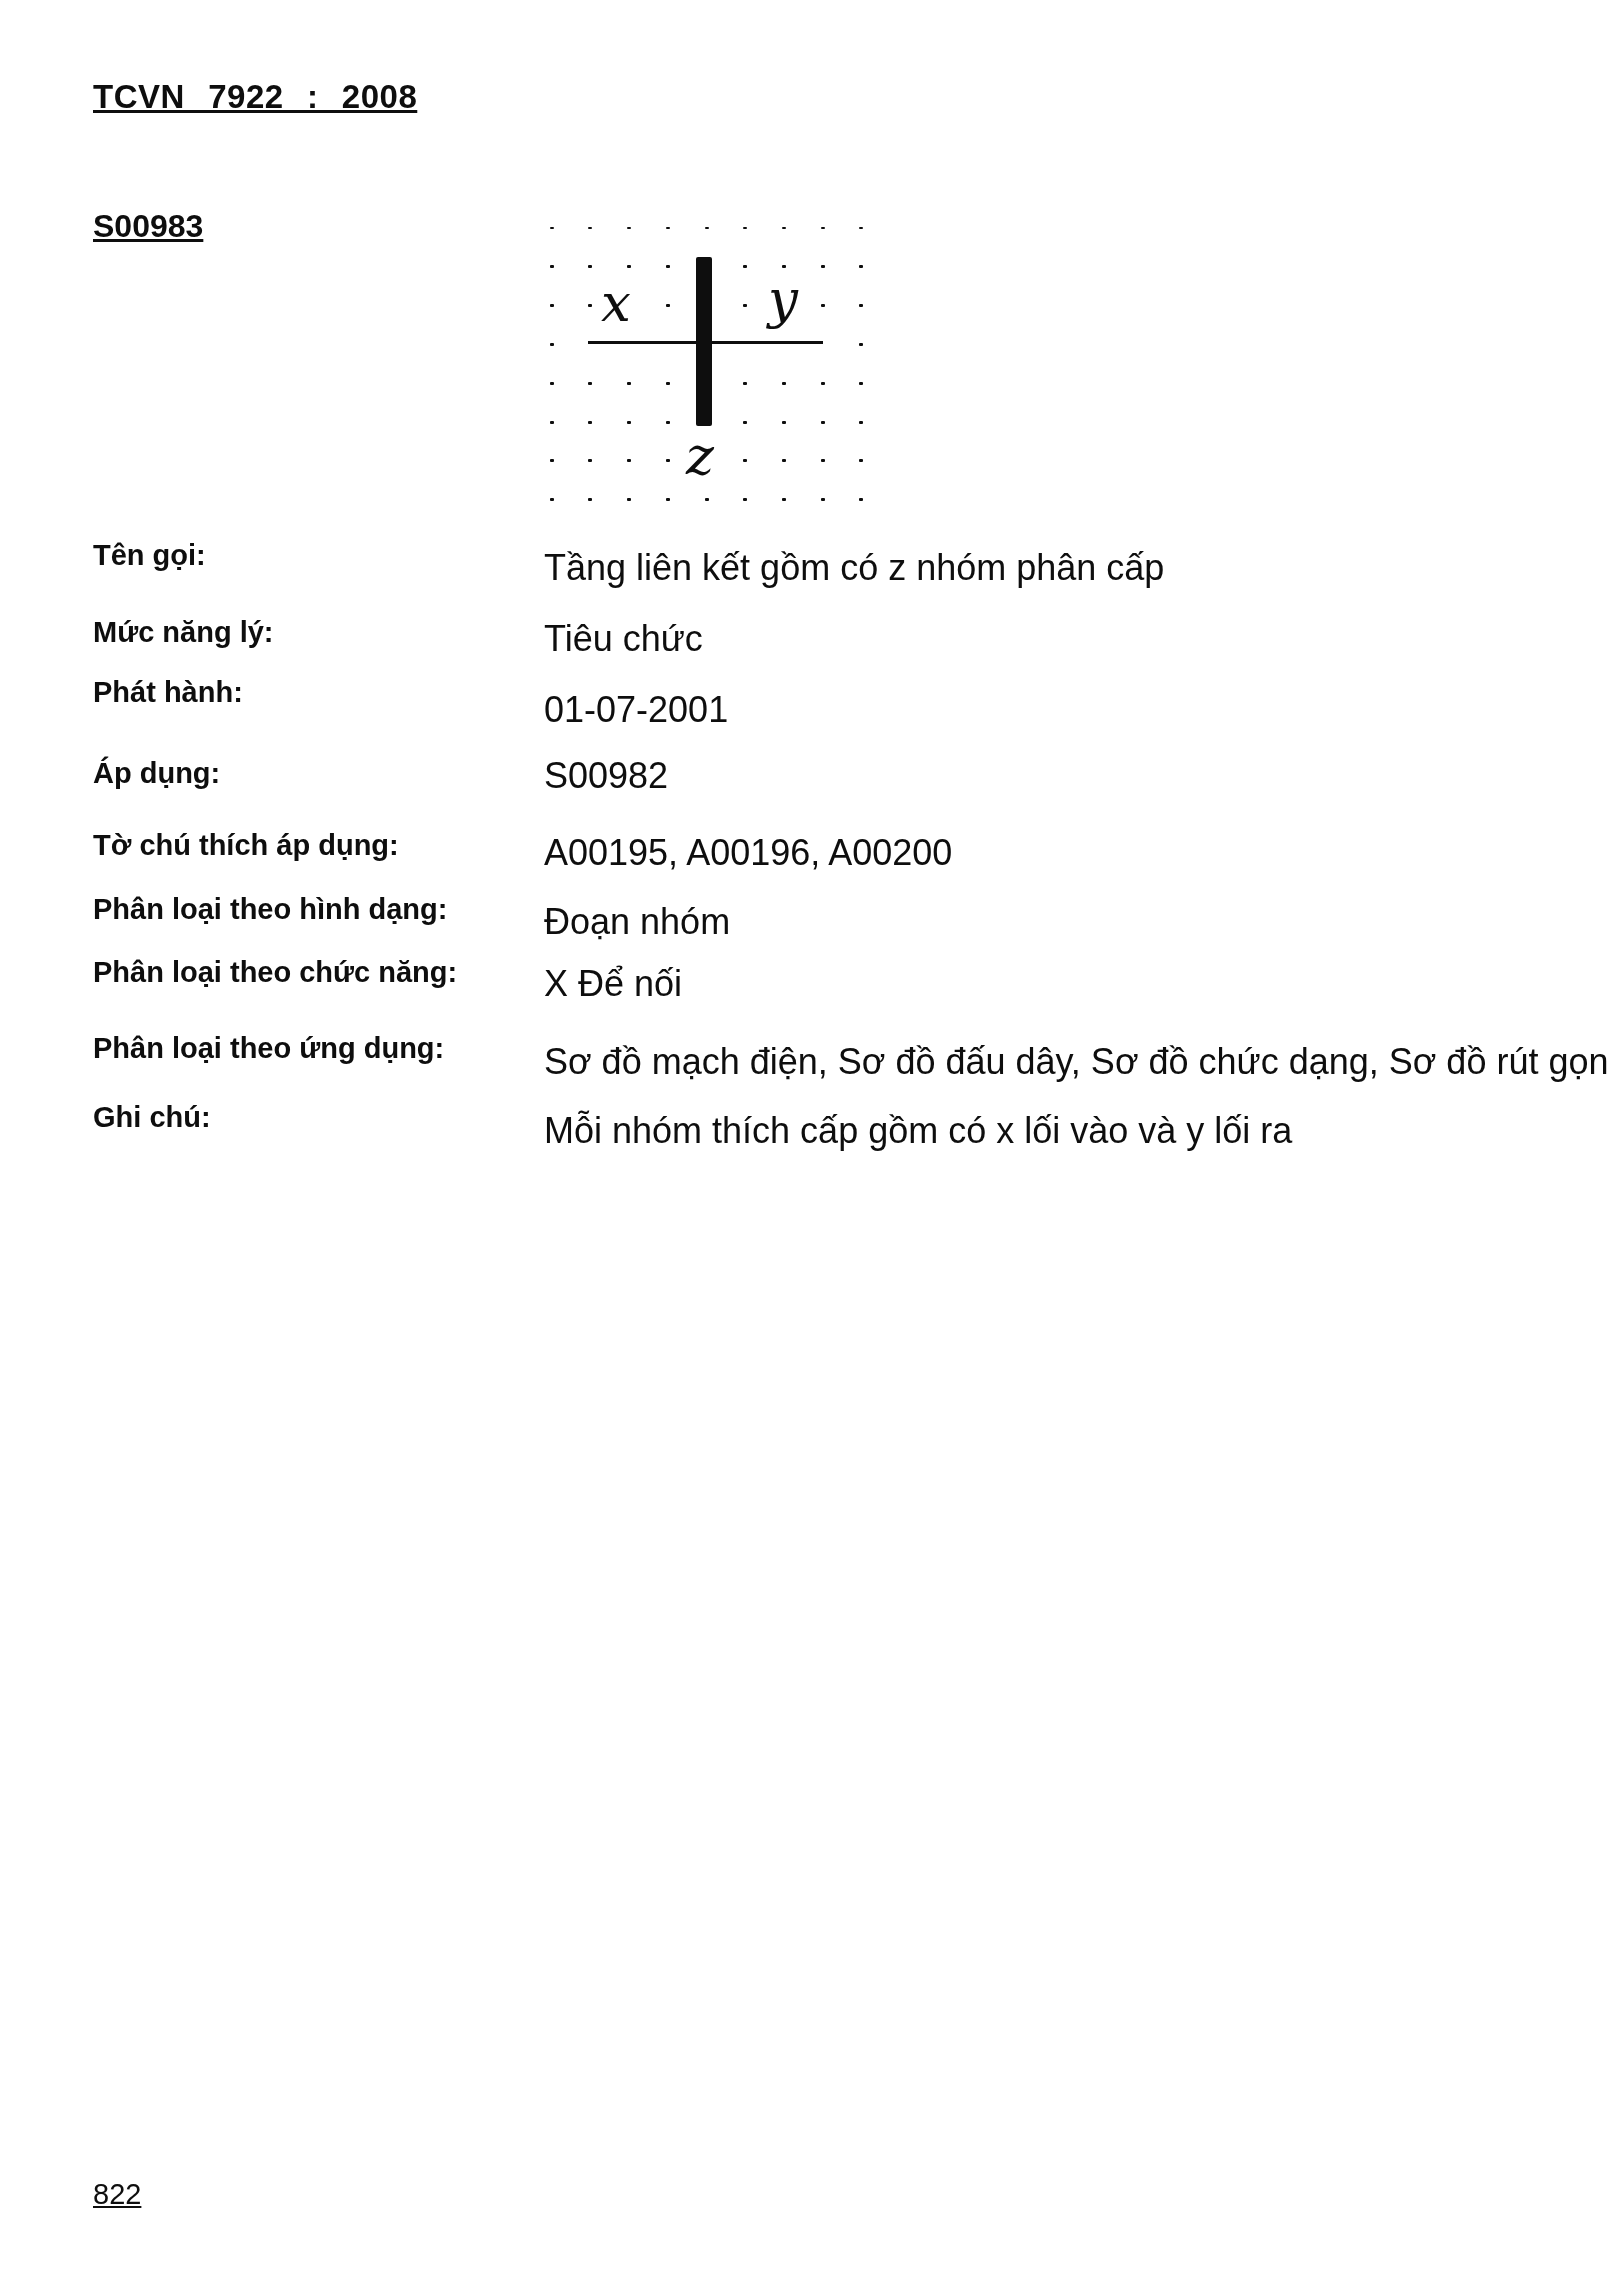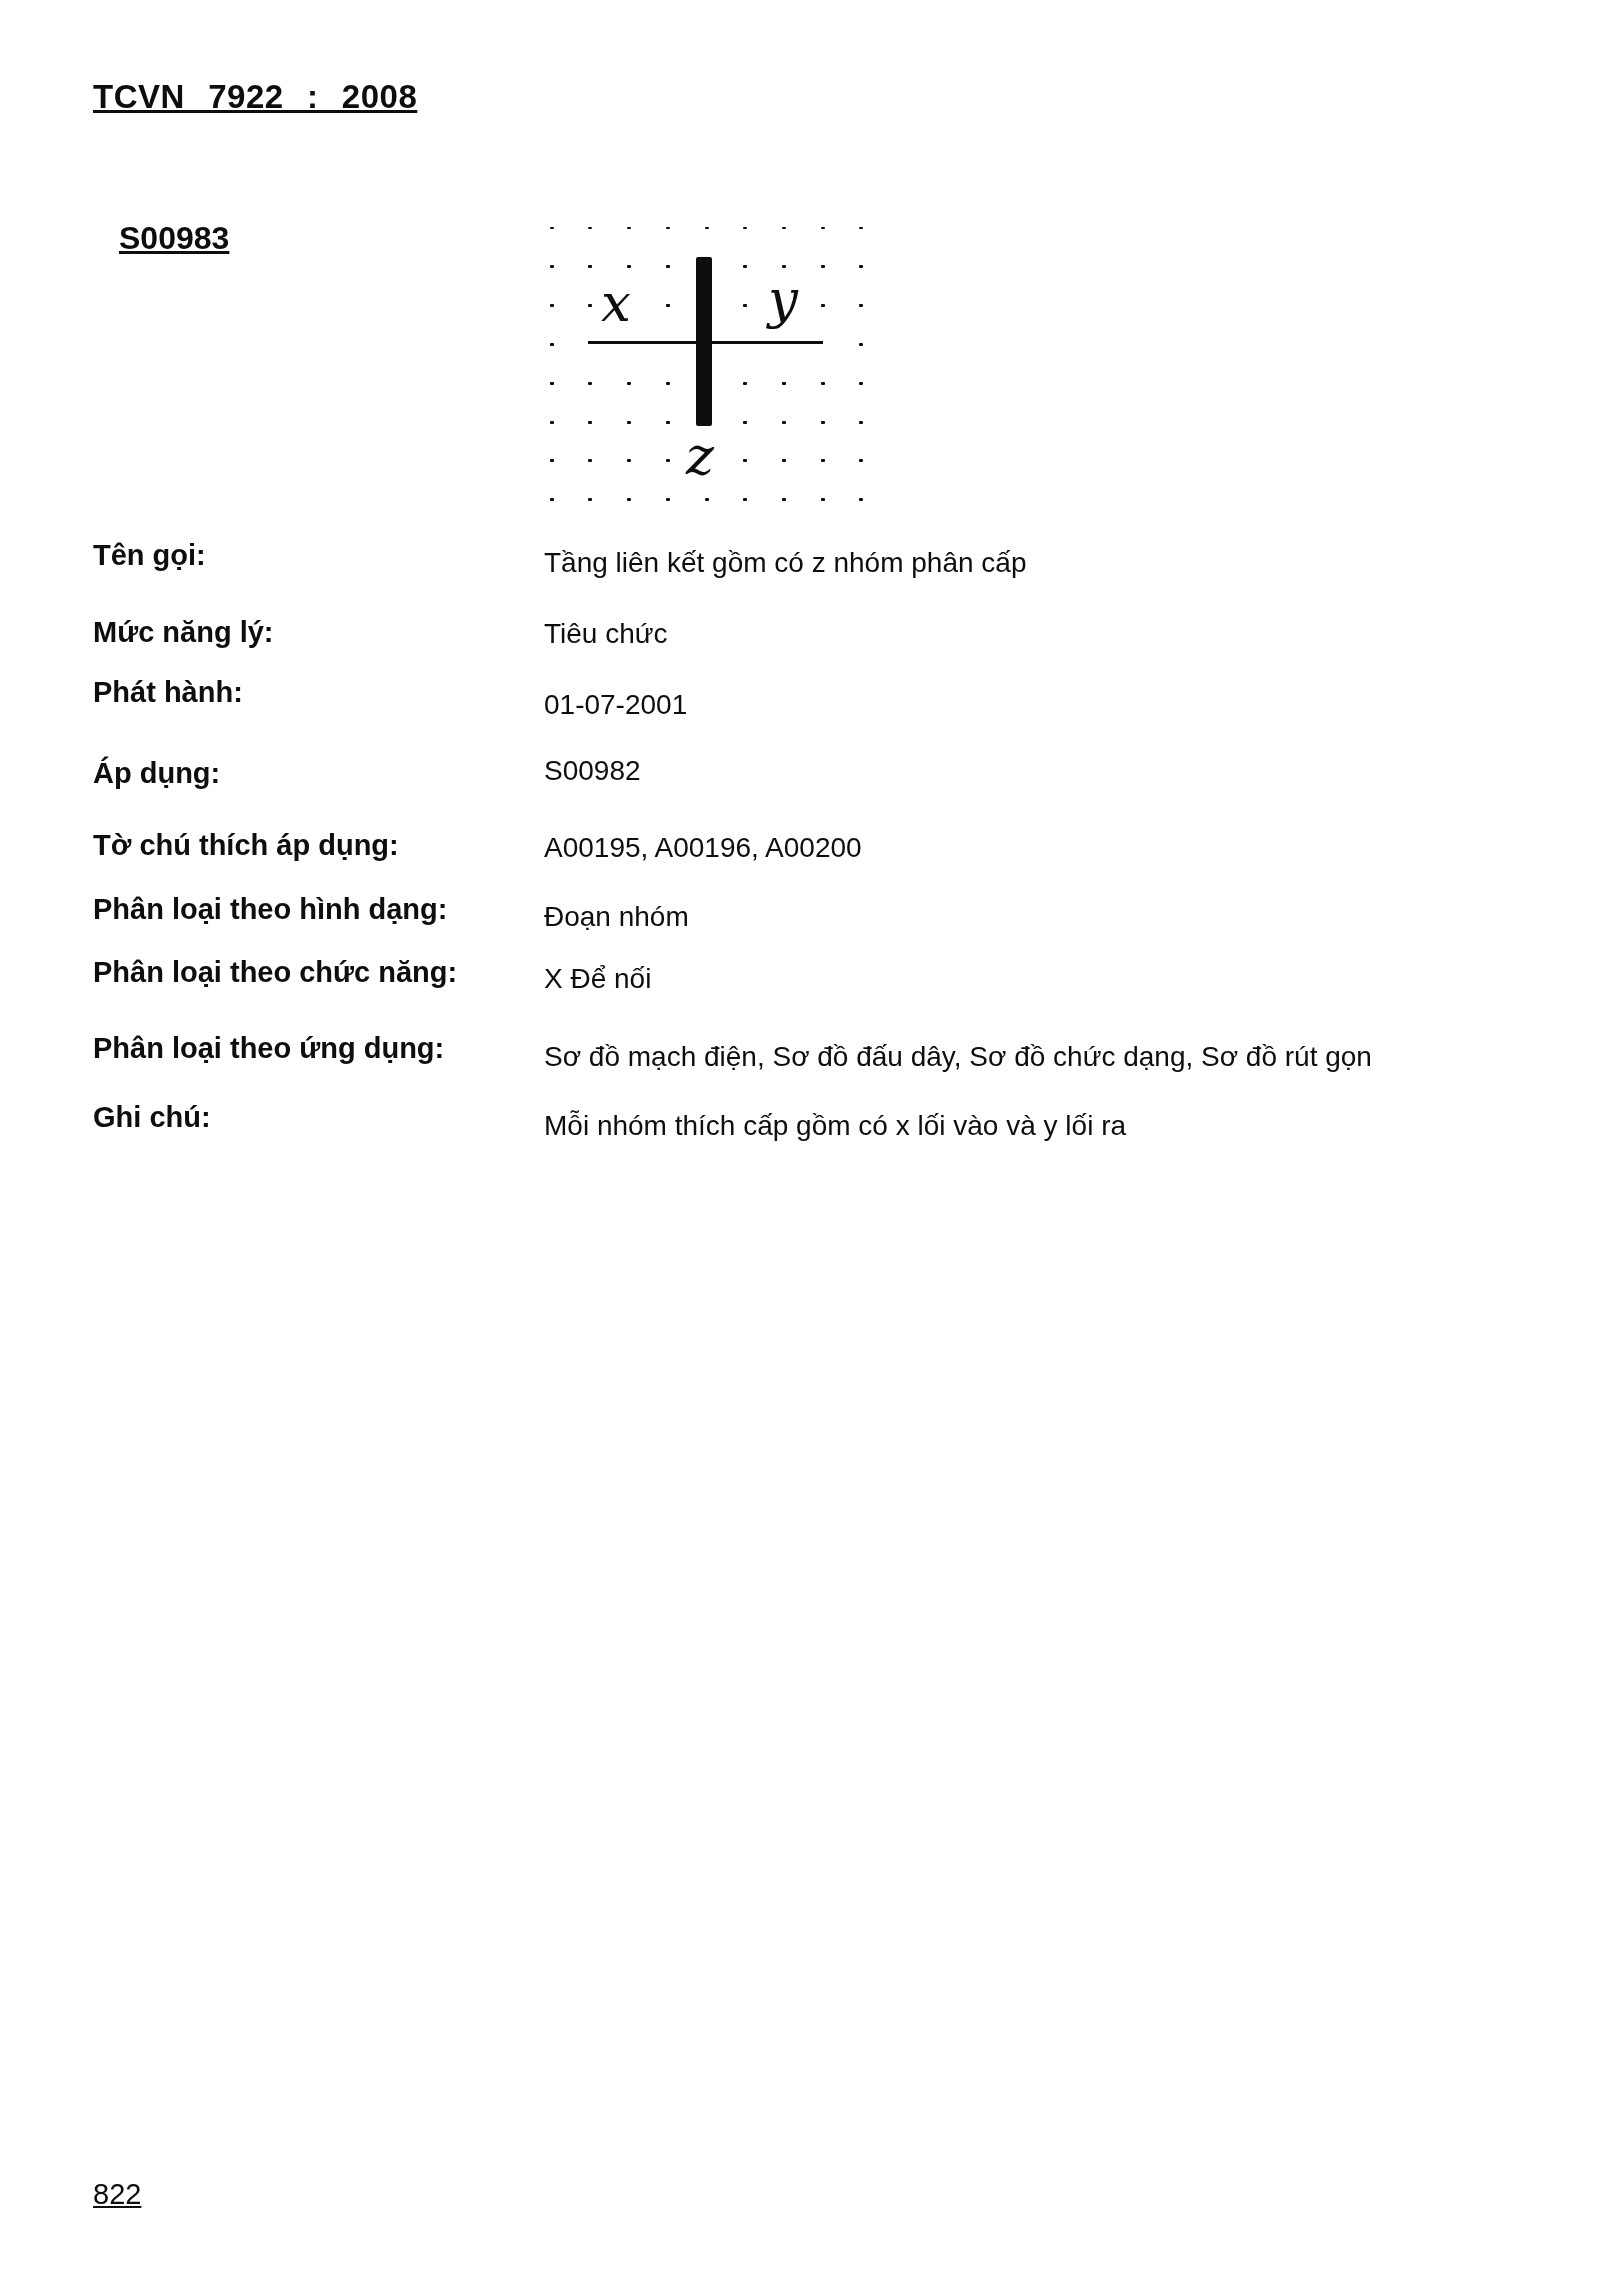--- a/index.html
+++ b/index.html
@@ -16,25 +16,24 @@
 
   .standard-code {
     left: 93px; top: 78px;
     font-size: 33px;
     font-weight: bold;
     word-spacing: 13.7px;
     letter-spacing: 0.5px;
     white-space: nowrap;
   }
   .symbol-id {
-    left: 93px; top: 220px;
+    left: 93px; top: 208px;
     font-size: 32px;
     font-weight: bold;
     white-space: nowrap;
-    margin-left: 26px;
   }
 
   
   .diagram {
     left: 534px; top: 207px;
     width: 345px; height: 306px;
   }
   .grid-dot {
     position: absolute;
     width: 3.9px; height: 2.9px;
@@ -71,21 +70,21 @@
   .field-label {
     position: absolute;
     left: 93px;
     font-size: 29px;
     font-weight: bold;
     white-space: nowrap;
   }
   .field-value {
     position: absolute;
     left: 544px;
-    font-size: 28px;
+    font-size: 36px;
     white-space: nowrap;
   }
 
   .page-number {
     left: 93px; top: 2178px;
     font-size: 29px;
   }
 </style>
 </head>
 <body>

